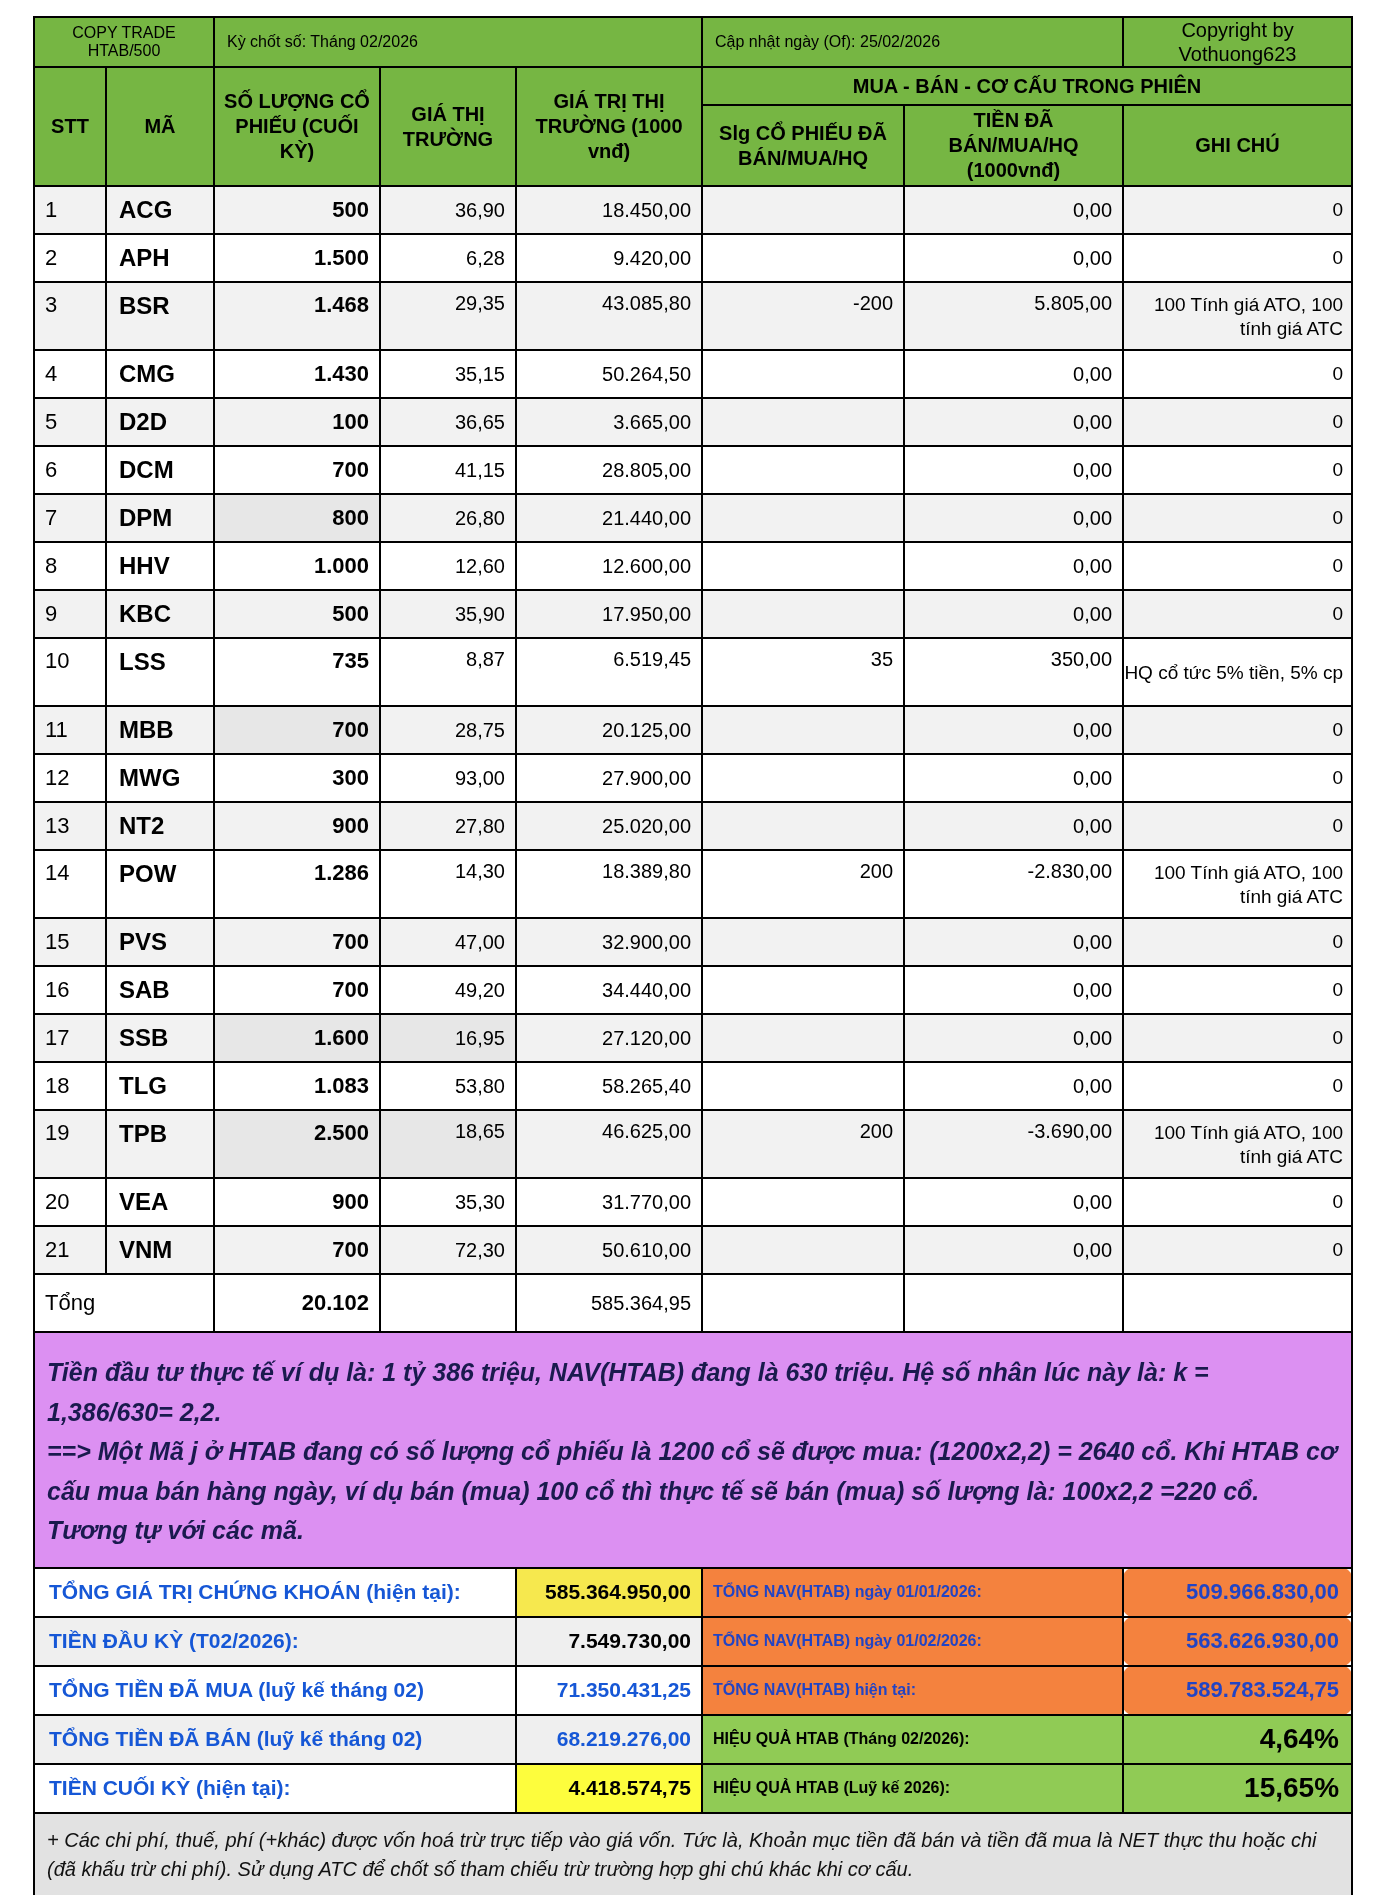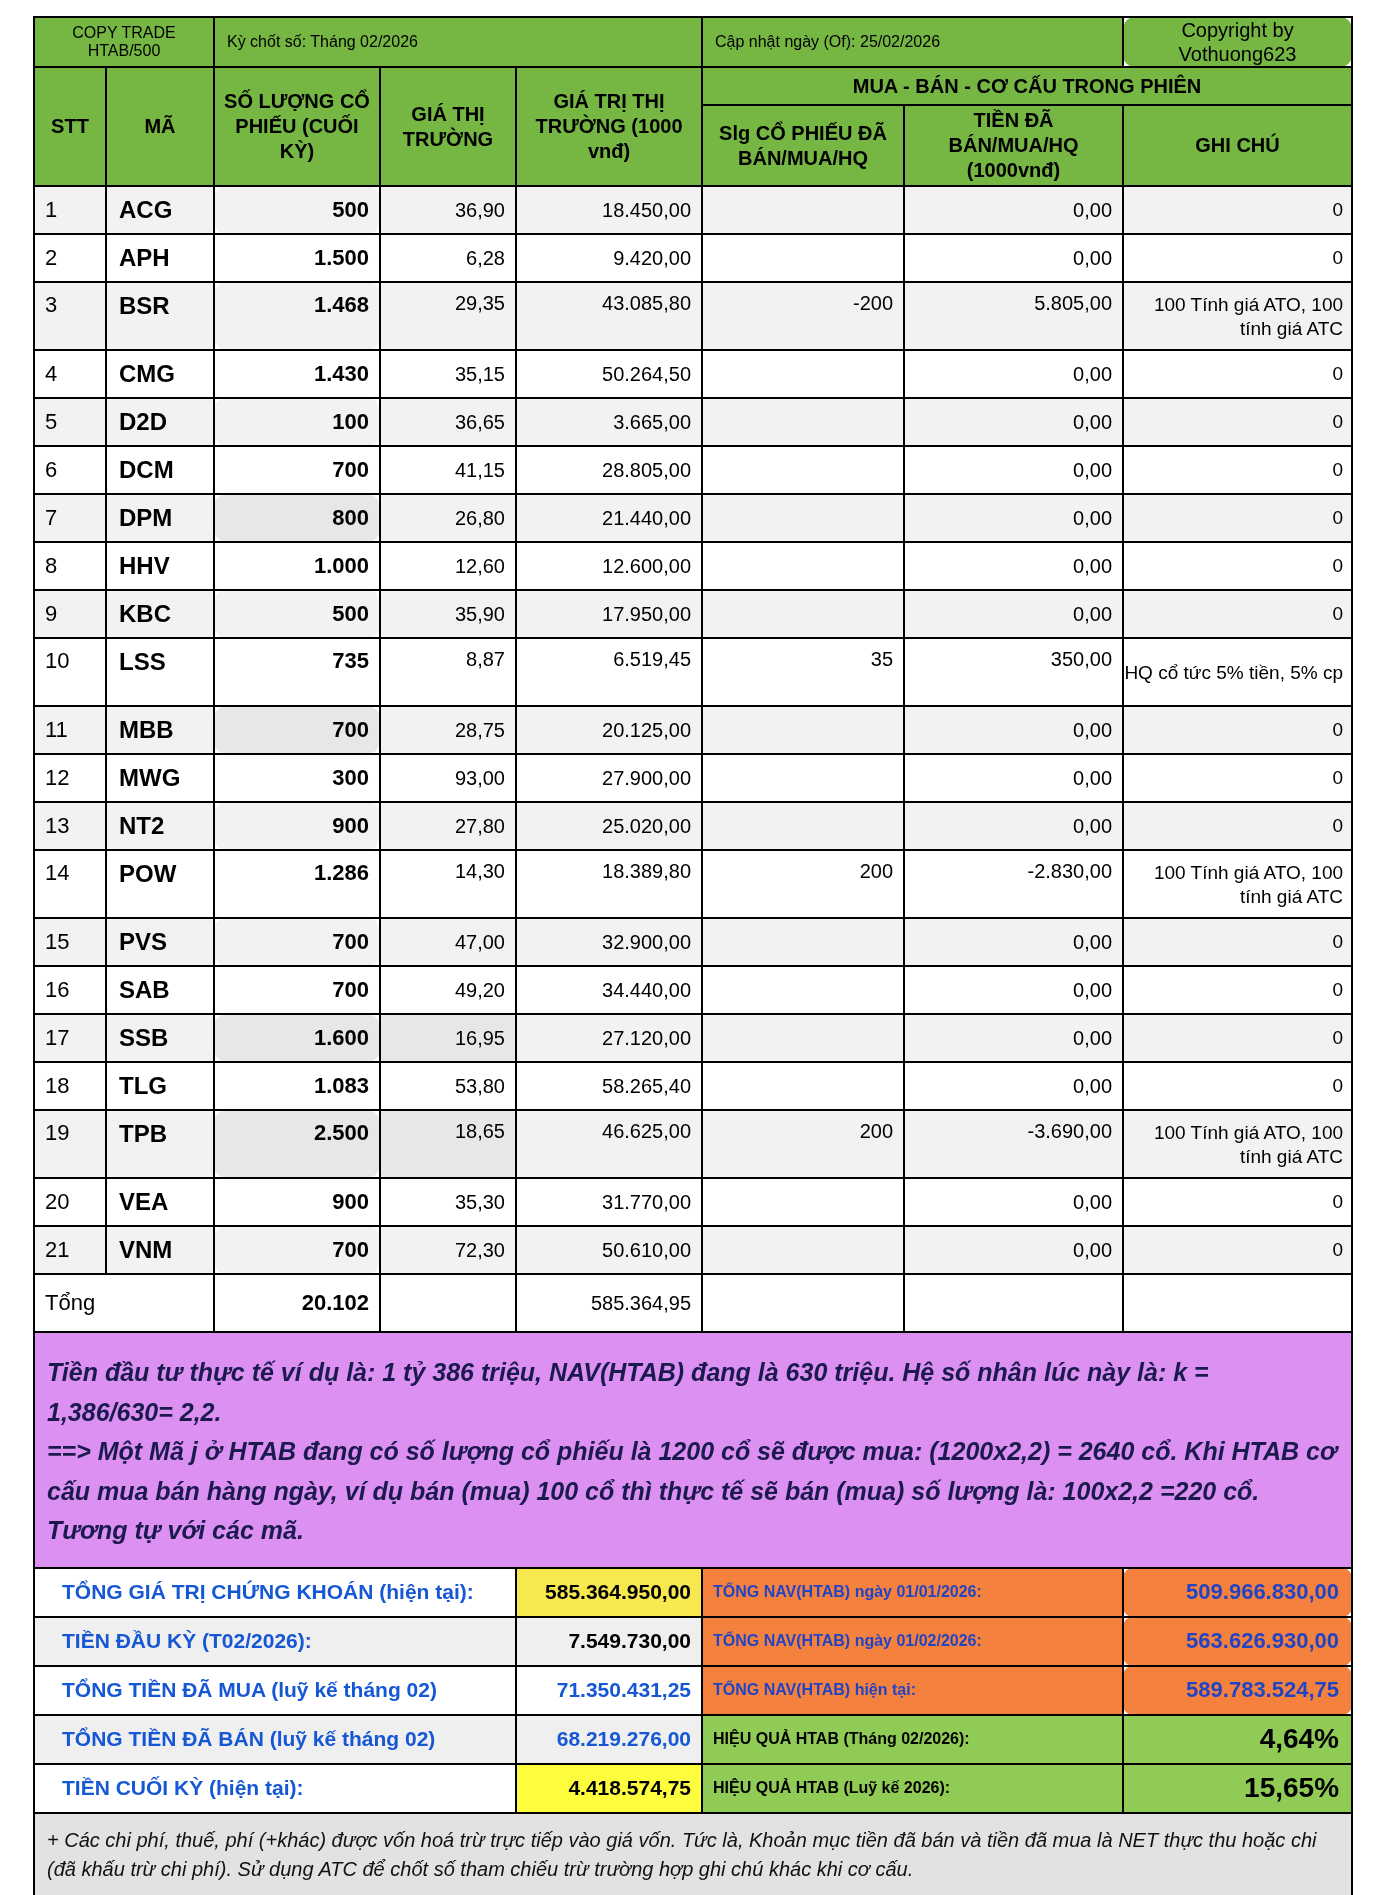--- a/index.html
+++ b/index.html
@@ -28,56 +28,56 @@
     text-align:center;font-size:30px;font-weight:bold;font-style:italic;
     text-decoration:underline;margin:0 0 14px 0;
   }
   table{border-collapse:collapse;table-layout:fixed;width:1318px;}
   td,th{border:2px solid #000;overflow:hidden;padding:0;}
   
   tr.band{height:50px;}
   .band-cell{background:var(--green);font-weight:normal;font-size:16px;vertical-align:middle;}
   .band-center{text-align:center;line-height:1.15;}
   .band-left{text-align:left;padding-left:12px;}
-  .copyright-cell{background:var(--green);font-weight:normal;font-size:20px;text-align:center;line-height:1.2;vertical-align:middle;border-radius:12px;}
+  .copyright-cell{background:var(--green);font-weight:normal;font-size:20px;text-align:center;line-height:1.2;vertical-align:middle;}
   
   tr.group-row{height:38px;}
   tr.sub-row{height:54px;}
   th.chead{
     background:var(--green);font-size:20px;font-weight:bold;text-align:center;
     vertical-align:middle;padding:2px 6px;line-height:1.25;
   }
   
   tr.data{height:48px;}
   tr.data td{vertical-align:middle;background:#fff;}
   tr.data.stripe td{background:var(--stripe);}
   tr.data.tall{height:68px;}
   tr.data.tall td{vertical-align:top;padding-top:9px;}
   tr.data.tall td.c-note{vertical-align:middle;padding-top:2px;}
   td.hl{background:var(--hl) !important;}
   .c-stt{font-size:22px;text-align:left;padding-left:10px;}
   .c-ticker{font-size:24px;font-weight:bold;text-align:left;padding-left:12px;}
-  .c-qty{font-size:22px;font-weight:bold;text-align:right;padding-right:10px;border-radius:13px;}
+  .c-qty{font-size:22px;font-weight:bold;text-align:right;padding-right:10px;}
   .c-num{font-size:20px;text-align:right;padding-right:10px;}
   .c-note{font-size:19px;text-align:right;padding-right:8px;line-height:1.25;}
   
   tr.total{height:58px;}
   tr.total td{vertical-align:middle;background:#fff;}
   .total-label{font-size:22px;text-align:left;padding-left:10px;}
   .bold{font-weight:normal;}
   
   .purple-cell{background:var(--purple);padding:20px 12px 16px 12px;vertical-align:top;}
   .purple-cell div{
     color:var(--purple-text);font-weight:bold;font-style:italic;
     font-size:25px;line-height:1.58;text-align:left;
   }
   
   tr.summary{height:49px;}
   tr.summary td{vertical-align:middle;}
-  .s-label{font-size:21px;font-weight:bold;color:var(--label-blue);text-align:left;padding-left:27px;background:#fff;}
+  .s-label{font-size:21px;font-weight:bold;color:var(--label-blue);text-align:left;padding-left:14px;background:#fff;}
   .s-label.gray{background:var(--sum-gray);}
   .s-val{font-size:21px;font-weight:bold;text-align:right;padding-right:10px;background:#fff;color:#000;}
   .s-val.gray{background:var(--sum-gray);}
   .s-val.yellow-soft{background:var(--yellow-soft);}
   .s-val.yellow-bright{background:var(--yellow-bright);}
   .s-val.blue{color:var(--label-blue);}
   .r-label{font-size:16px;font-weight:bold;text-align:left;padding-left:10px;}
   .r-label.orange{background:var(--orange);color:var(--nav-blue);}
   .r-label.green{background:var(--green-light);color:#000;}
   .r-val{font-size:22px;font-weight:bold;text-align:right;padding-right:12px;}

